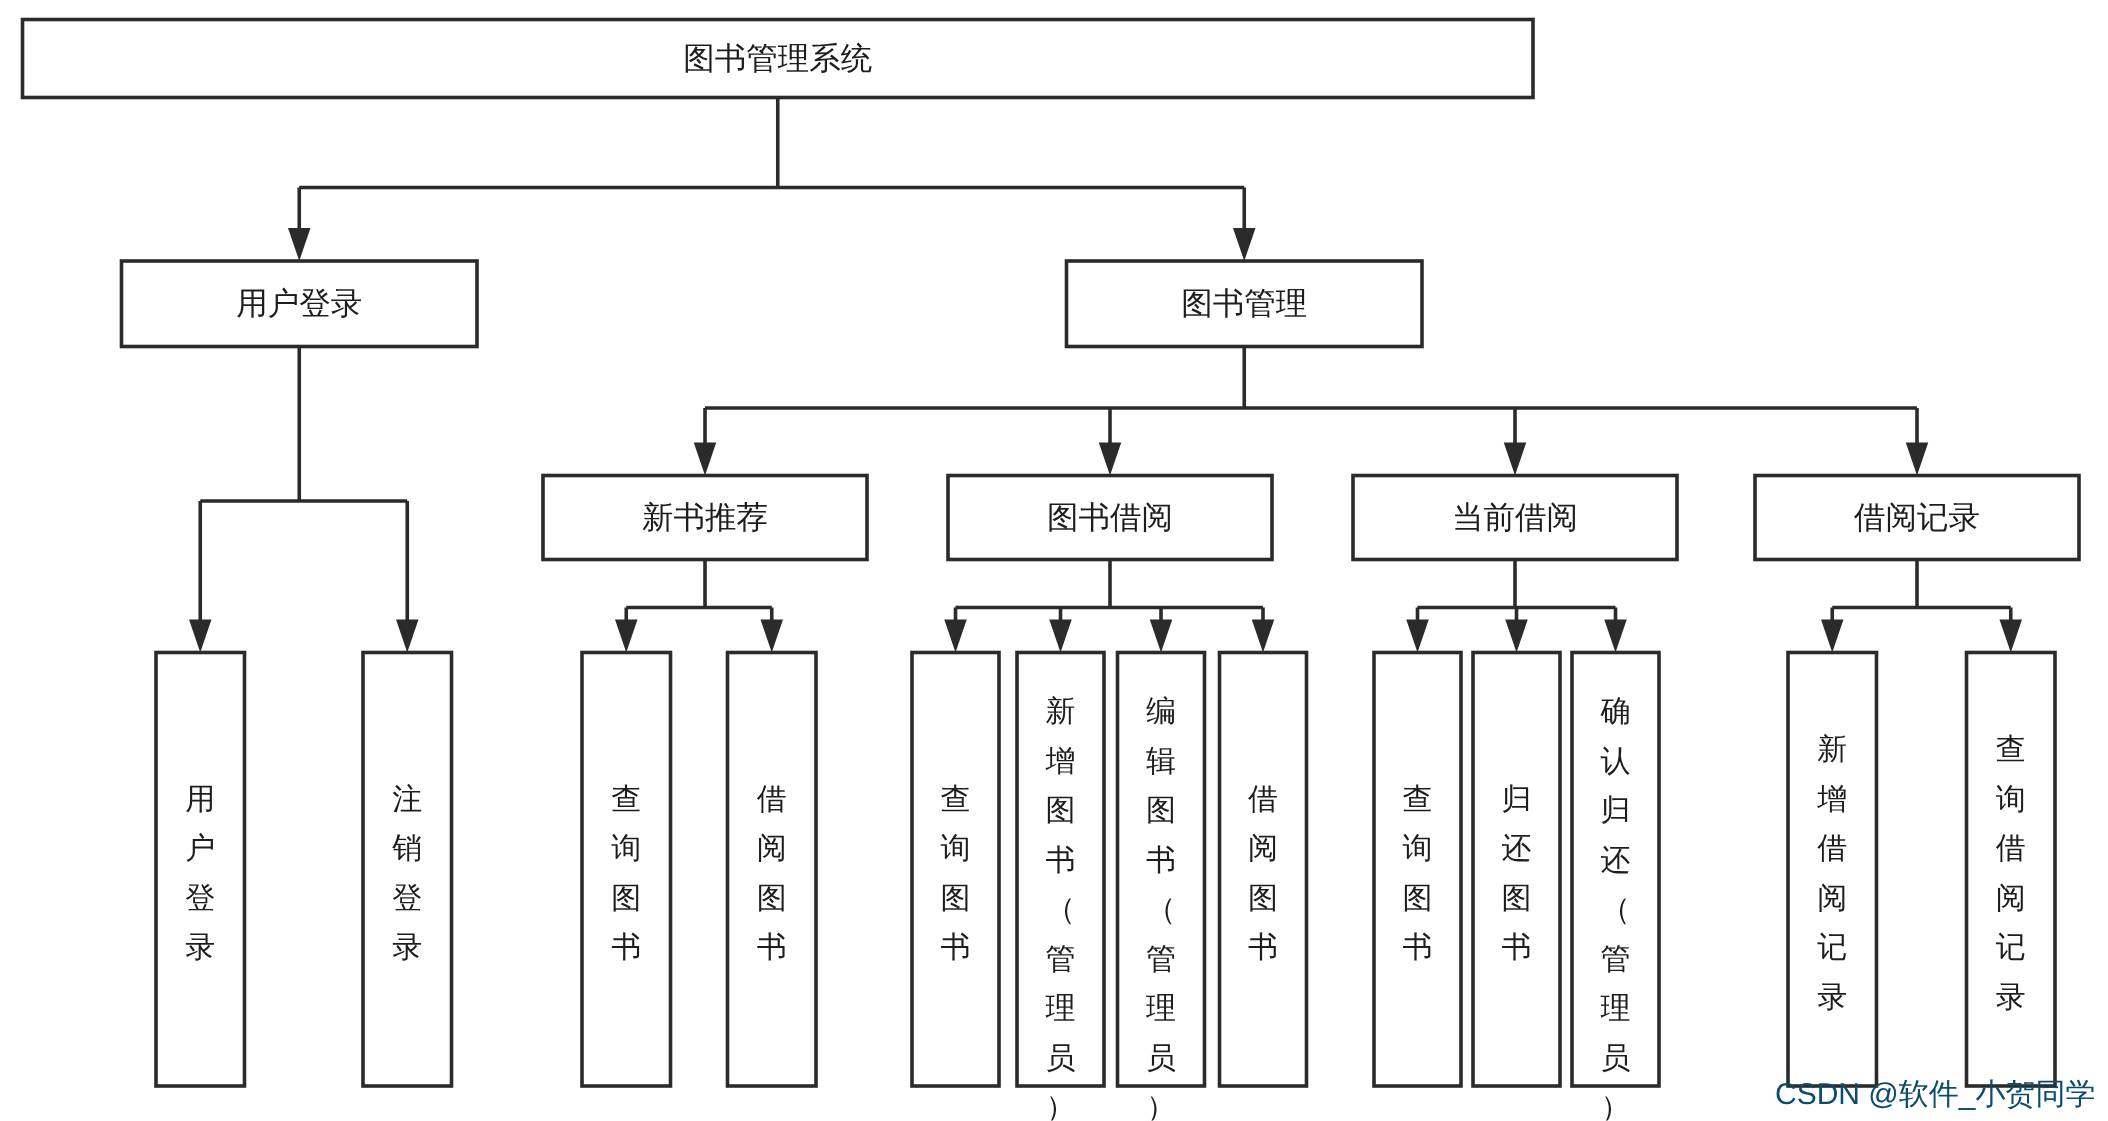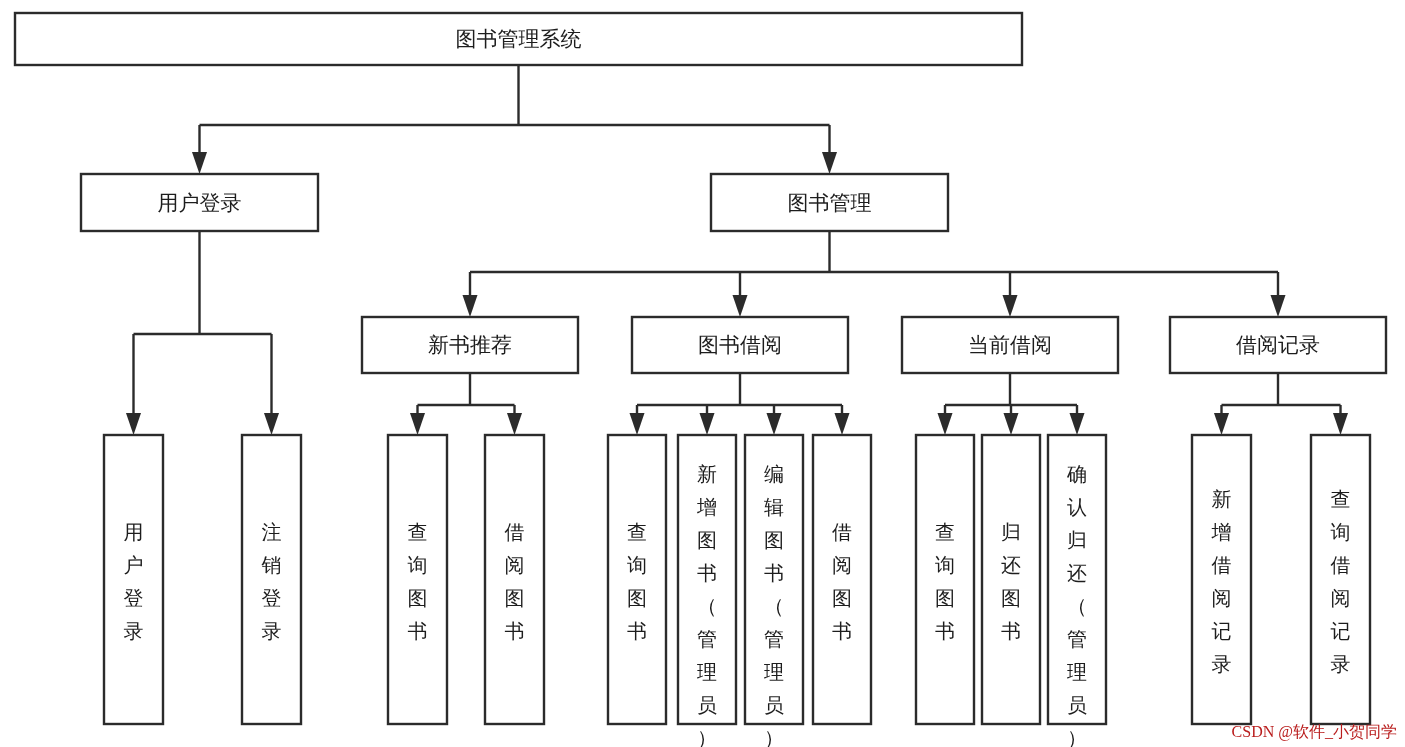--- a/index.html
+++ b/index.html
@@ -53,23 +53,23 @@
     stroke-linecap: butt;
   }
   .arrow-head {
     fill: #2b2b2b;
     stroke: none;
   }
   .watermark {
     position: absolute;
     right: 8px;
     bottom: 4px;
-    font-family: Liberation Serif, serif;
-    font-size: 16px;
-    color: #b91c1c;
+    font-family: Liberation Sans, sans-serif;
+    font-size: 20px;
+    color: #0c4a6e;
     white-space: nowrap;
     user-select: none;
   }
 </style>
 </head>
 <body>
 
 <div id="diagram-root">
   <svg class="tree-canvas" id="tree-svg" viewBox="0 0 1405 747" xmlns="http://www.w3.org/2000/svg">
       <g>

